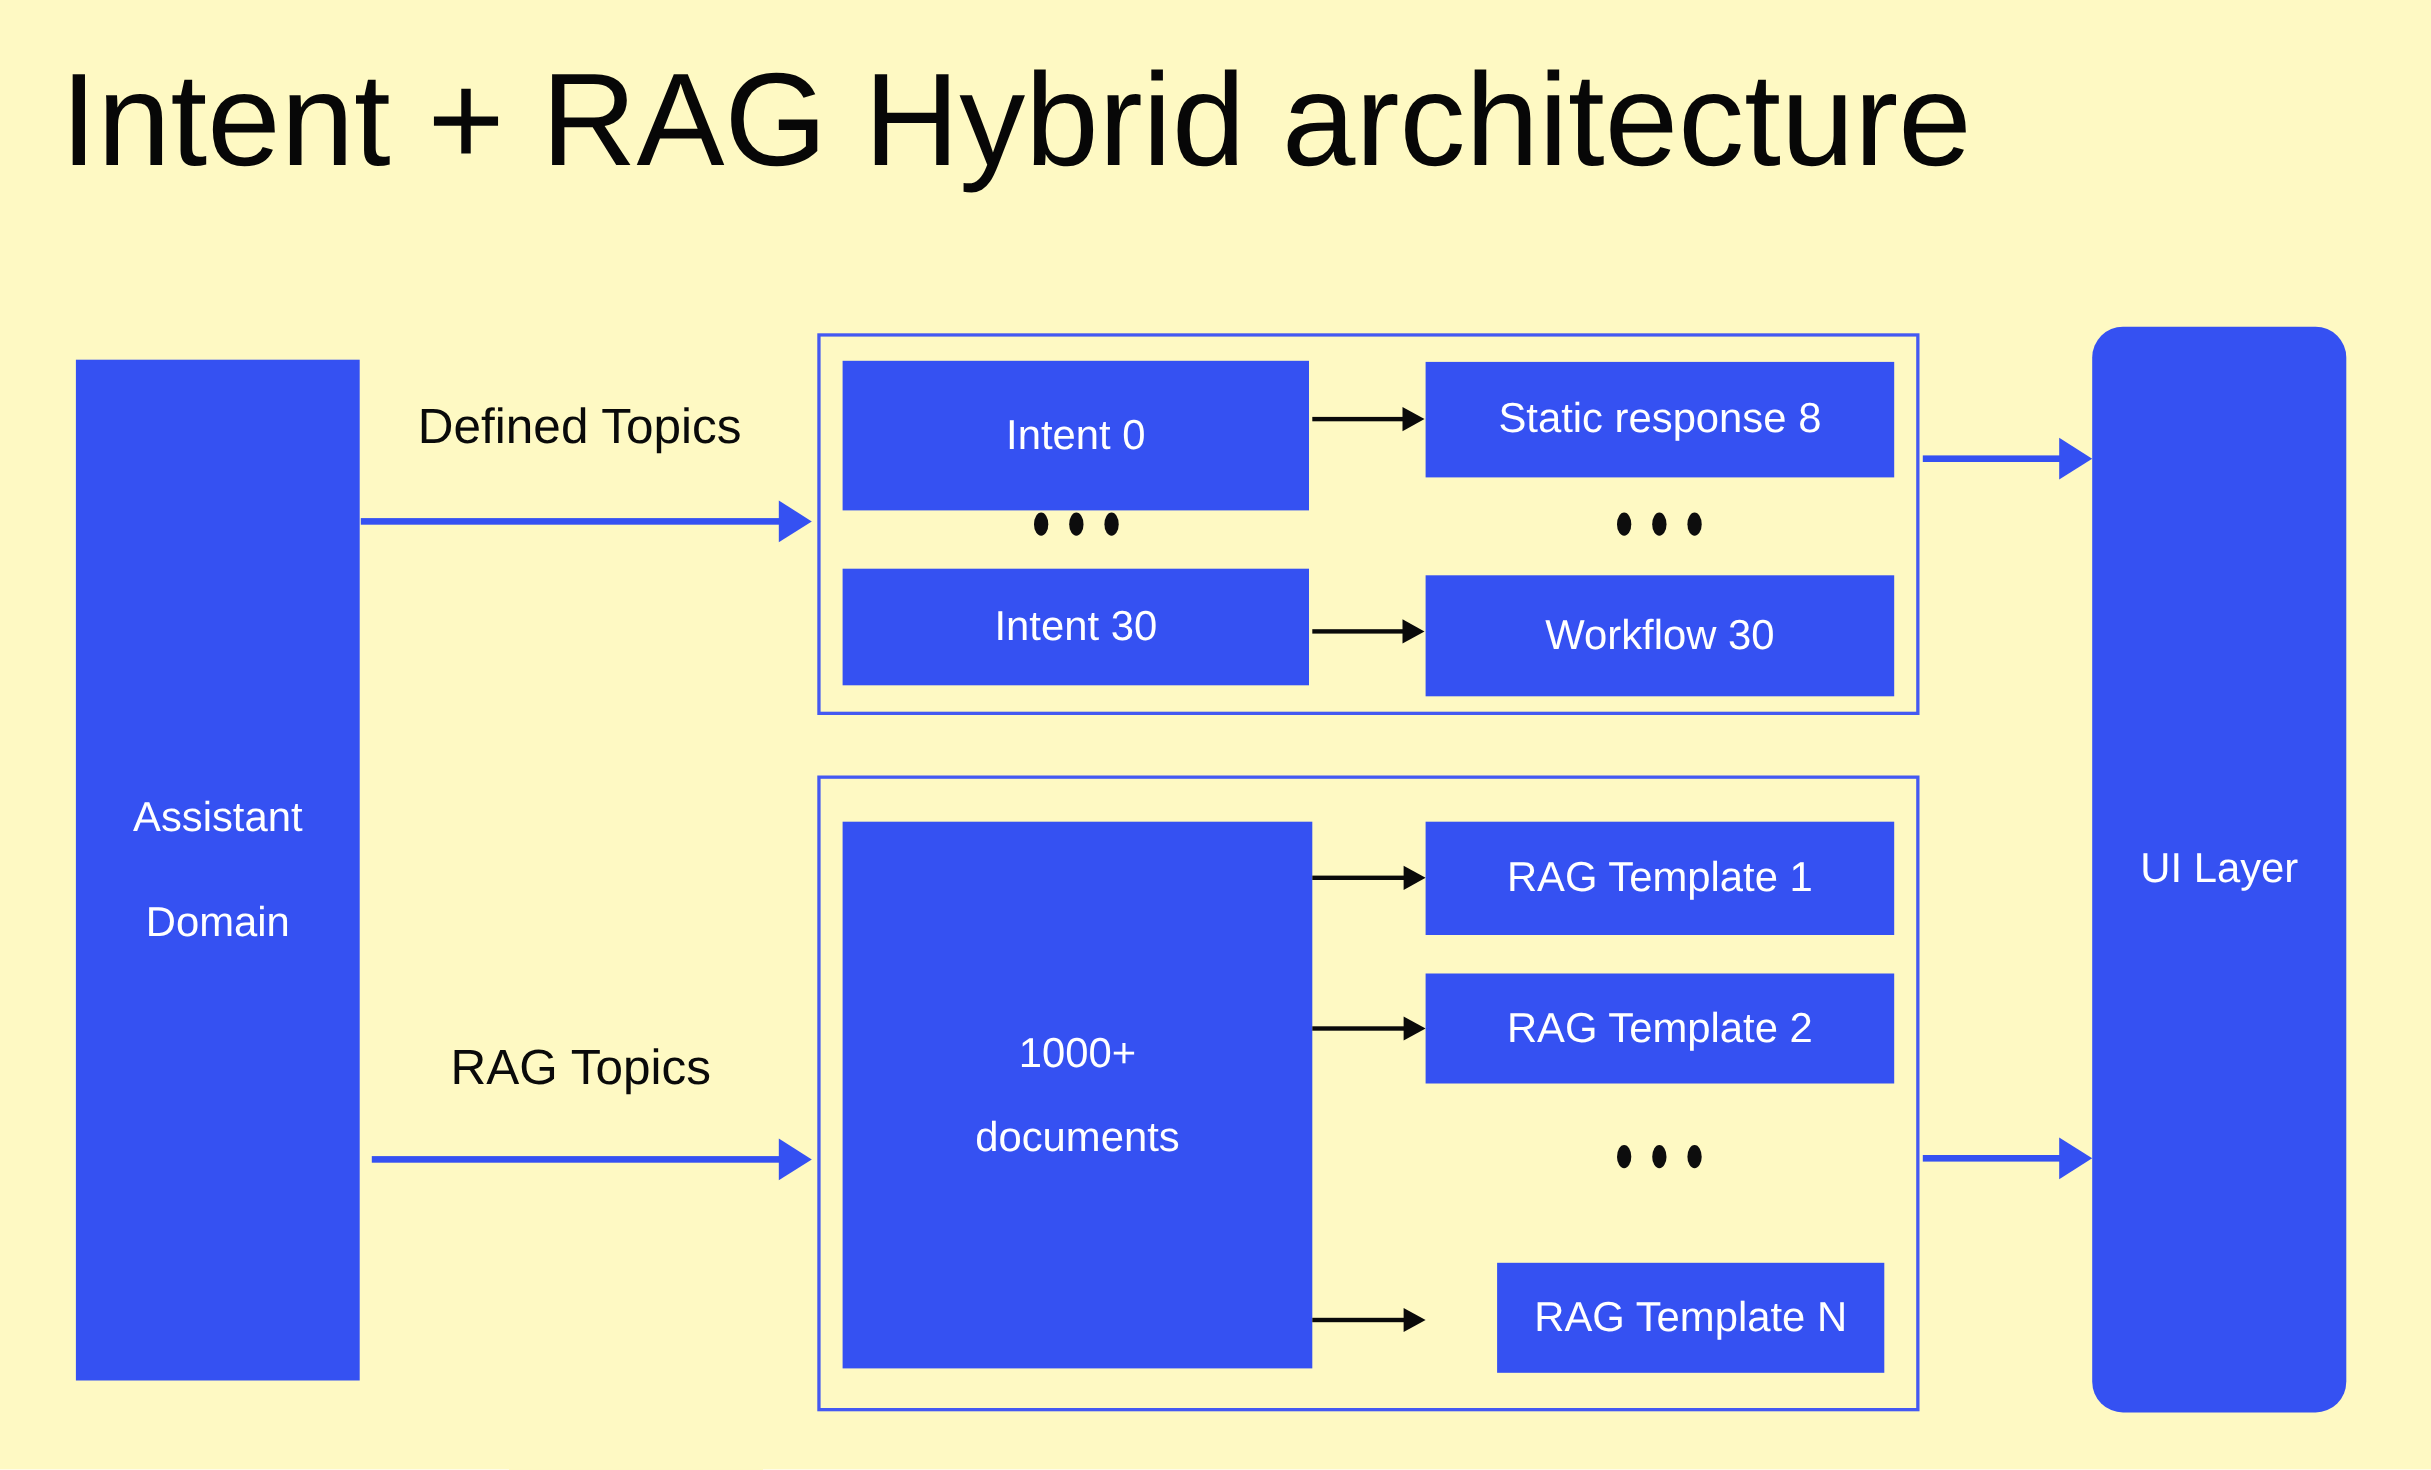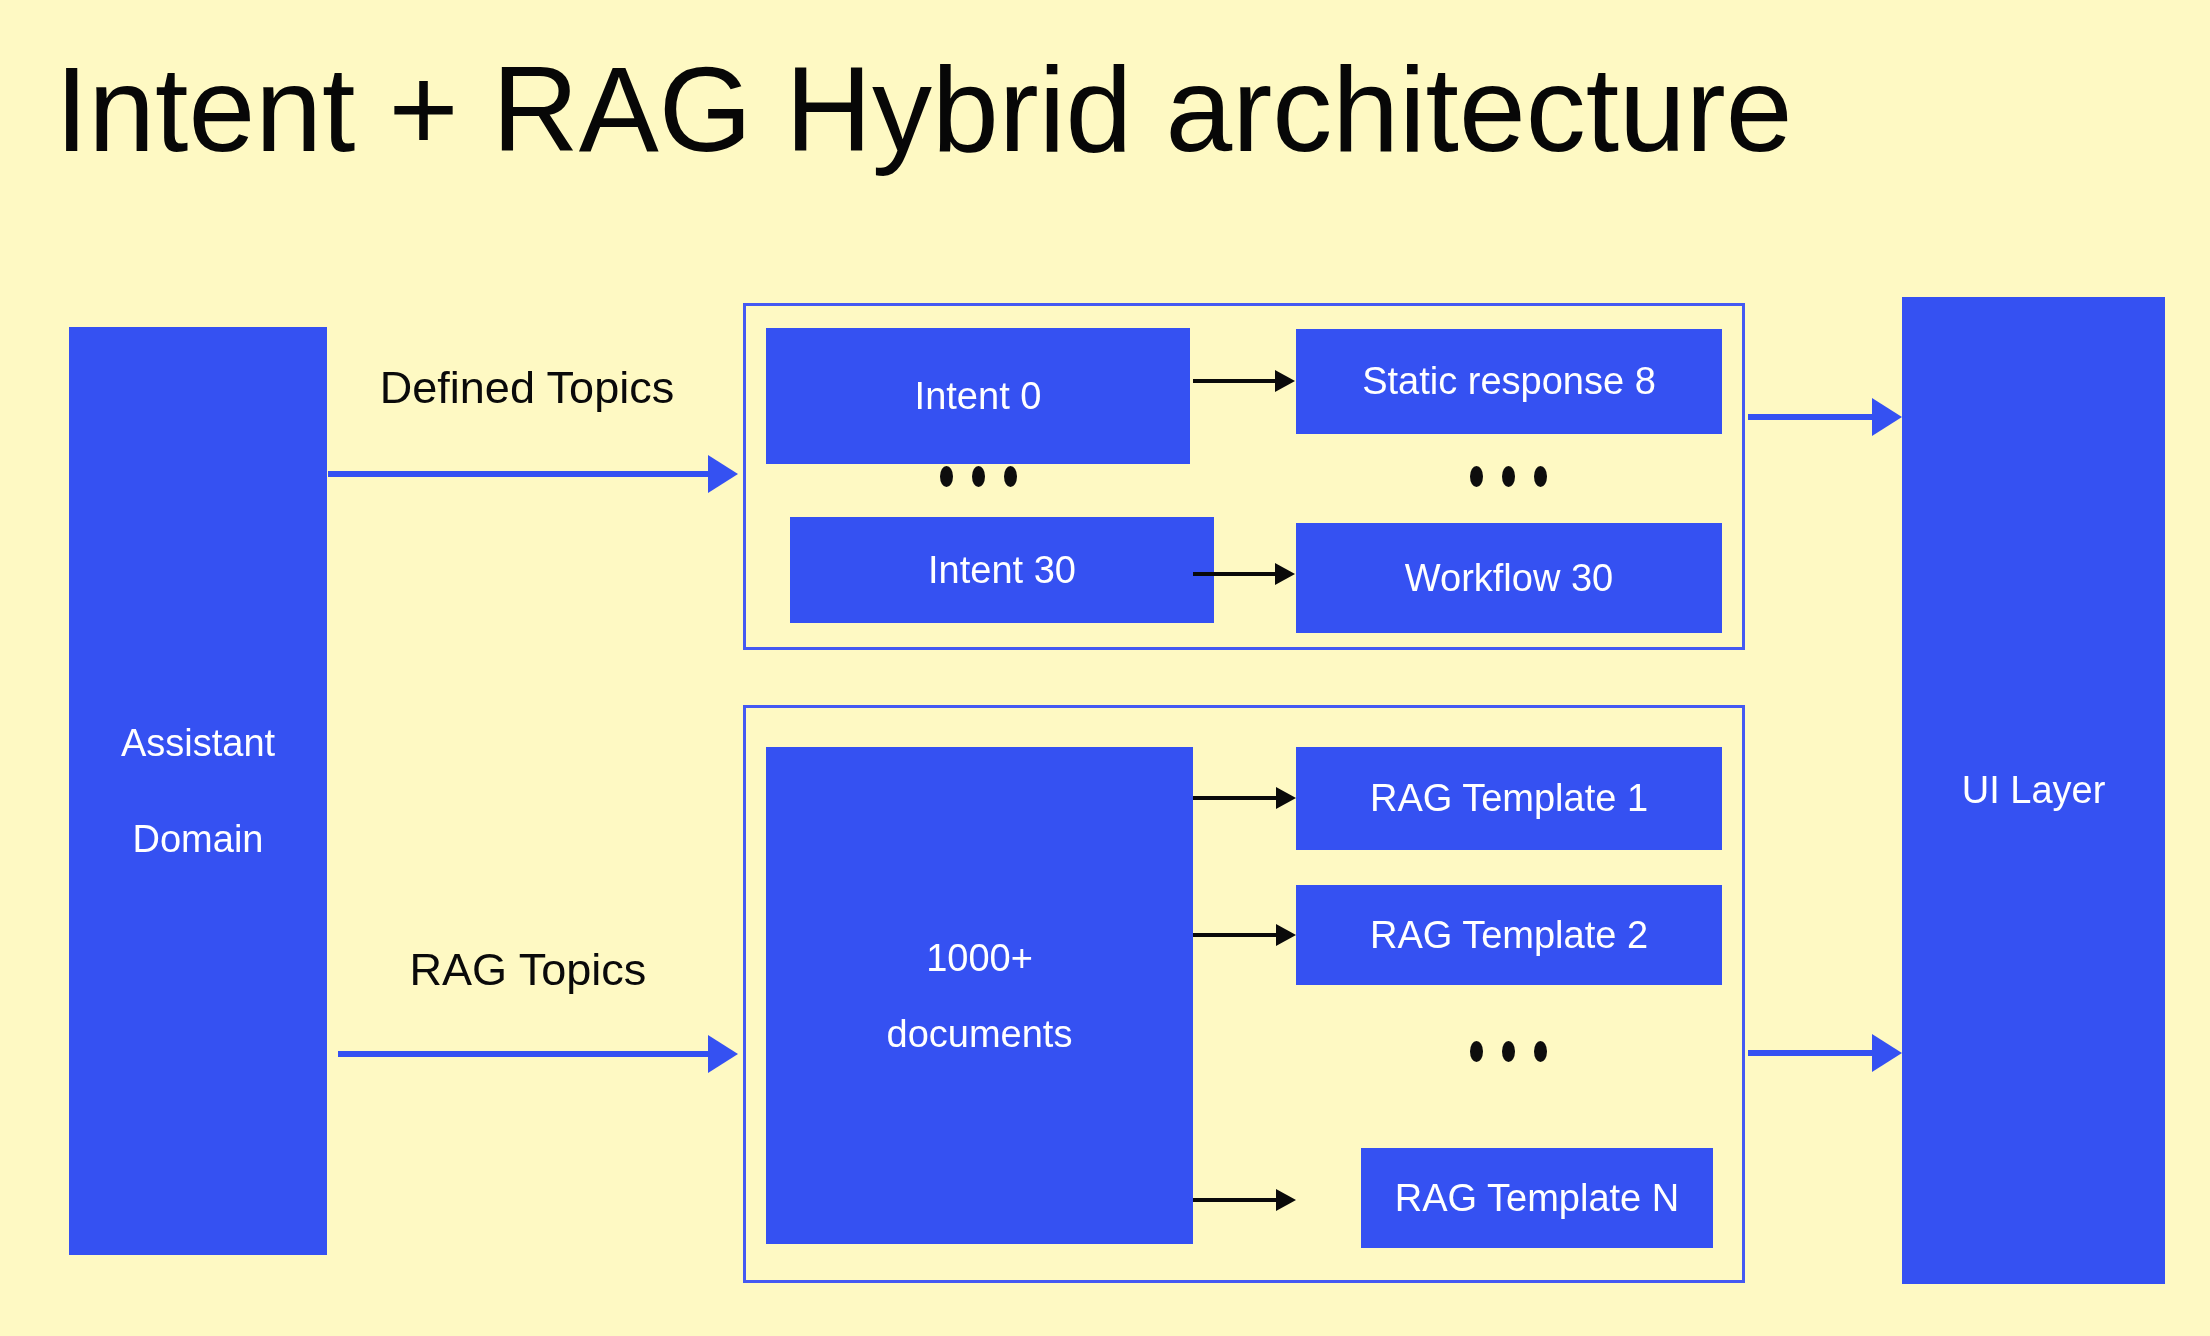--- a/index.html
+++ b/index.html
@@ -89,21 +89,21 @@
     <i></i>
       <i></i>
       <i></i>
   </div>
   <div class="dots" style="left:1470px;top:466px;">
     <i></i>
       <i></i>
       <i></i>
   </div>
 
-  <div class="bluebox" style="left:766px;top:517px;width:424px;height:106px;margin-left:24px;">Intent 30</div>
+  <div class="bluebox" style="left:766px;top:517px;width:424px;height:106px;">Intent 30</div>
   <div class="harrow black" style="left:1193px;top:562px;width:102px;height:24px;">
     <span class="shaft"></span>
     <span class="head"></span>
   </div>
   <div class="bluebox" style="left:1296px;top:523px;width:426px;height:110px;">Workflow 30</div>
 
   <div class="harrow blue" style="left:1748px;top:398px;width:154px;height:38px;">
     <span class="shaft"></span>
     <span class="head"></span>
   </div>
@@ -138,15 +138,15 @@
     <span class="shaft"></span>
     <span class="head"></span>
   </div>
   <div class="bluebox" style="left:1361px;top:1148px;width:352px;height:100px;">RAG Template N</div>
 
   <div class="harrow blue" style="left:1748px;top:1034px;width:154px;height:38px;">
     <span class="shaft"></span>
     <span class="head"></span>
   </div>
 
-  <div class="bluebox" style="left:1902px;top:297px;width:263px;height:987px;">UI Layer</div>
+  <div class="bluebox" style="left:1902px;top:297px;width:231px;height:987px;border-radius:28px;">UI Layer</div>
 
 </div>
 
 </body></html>

